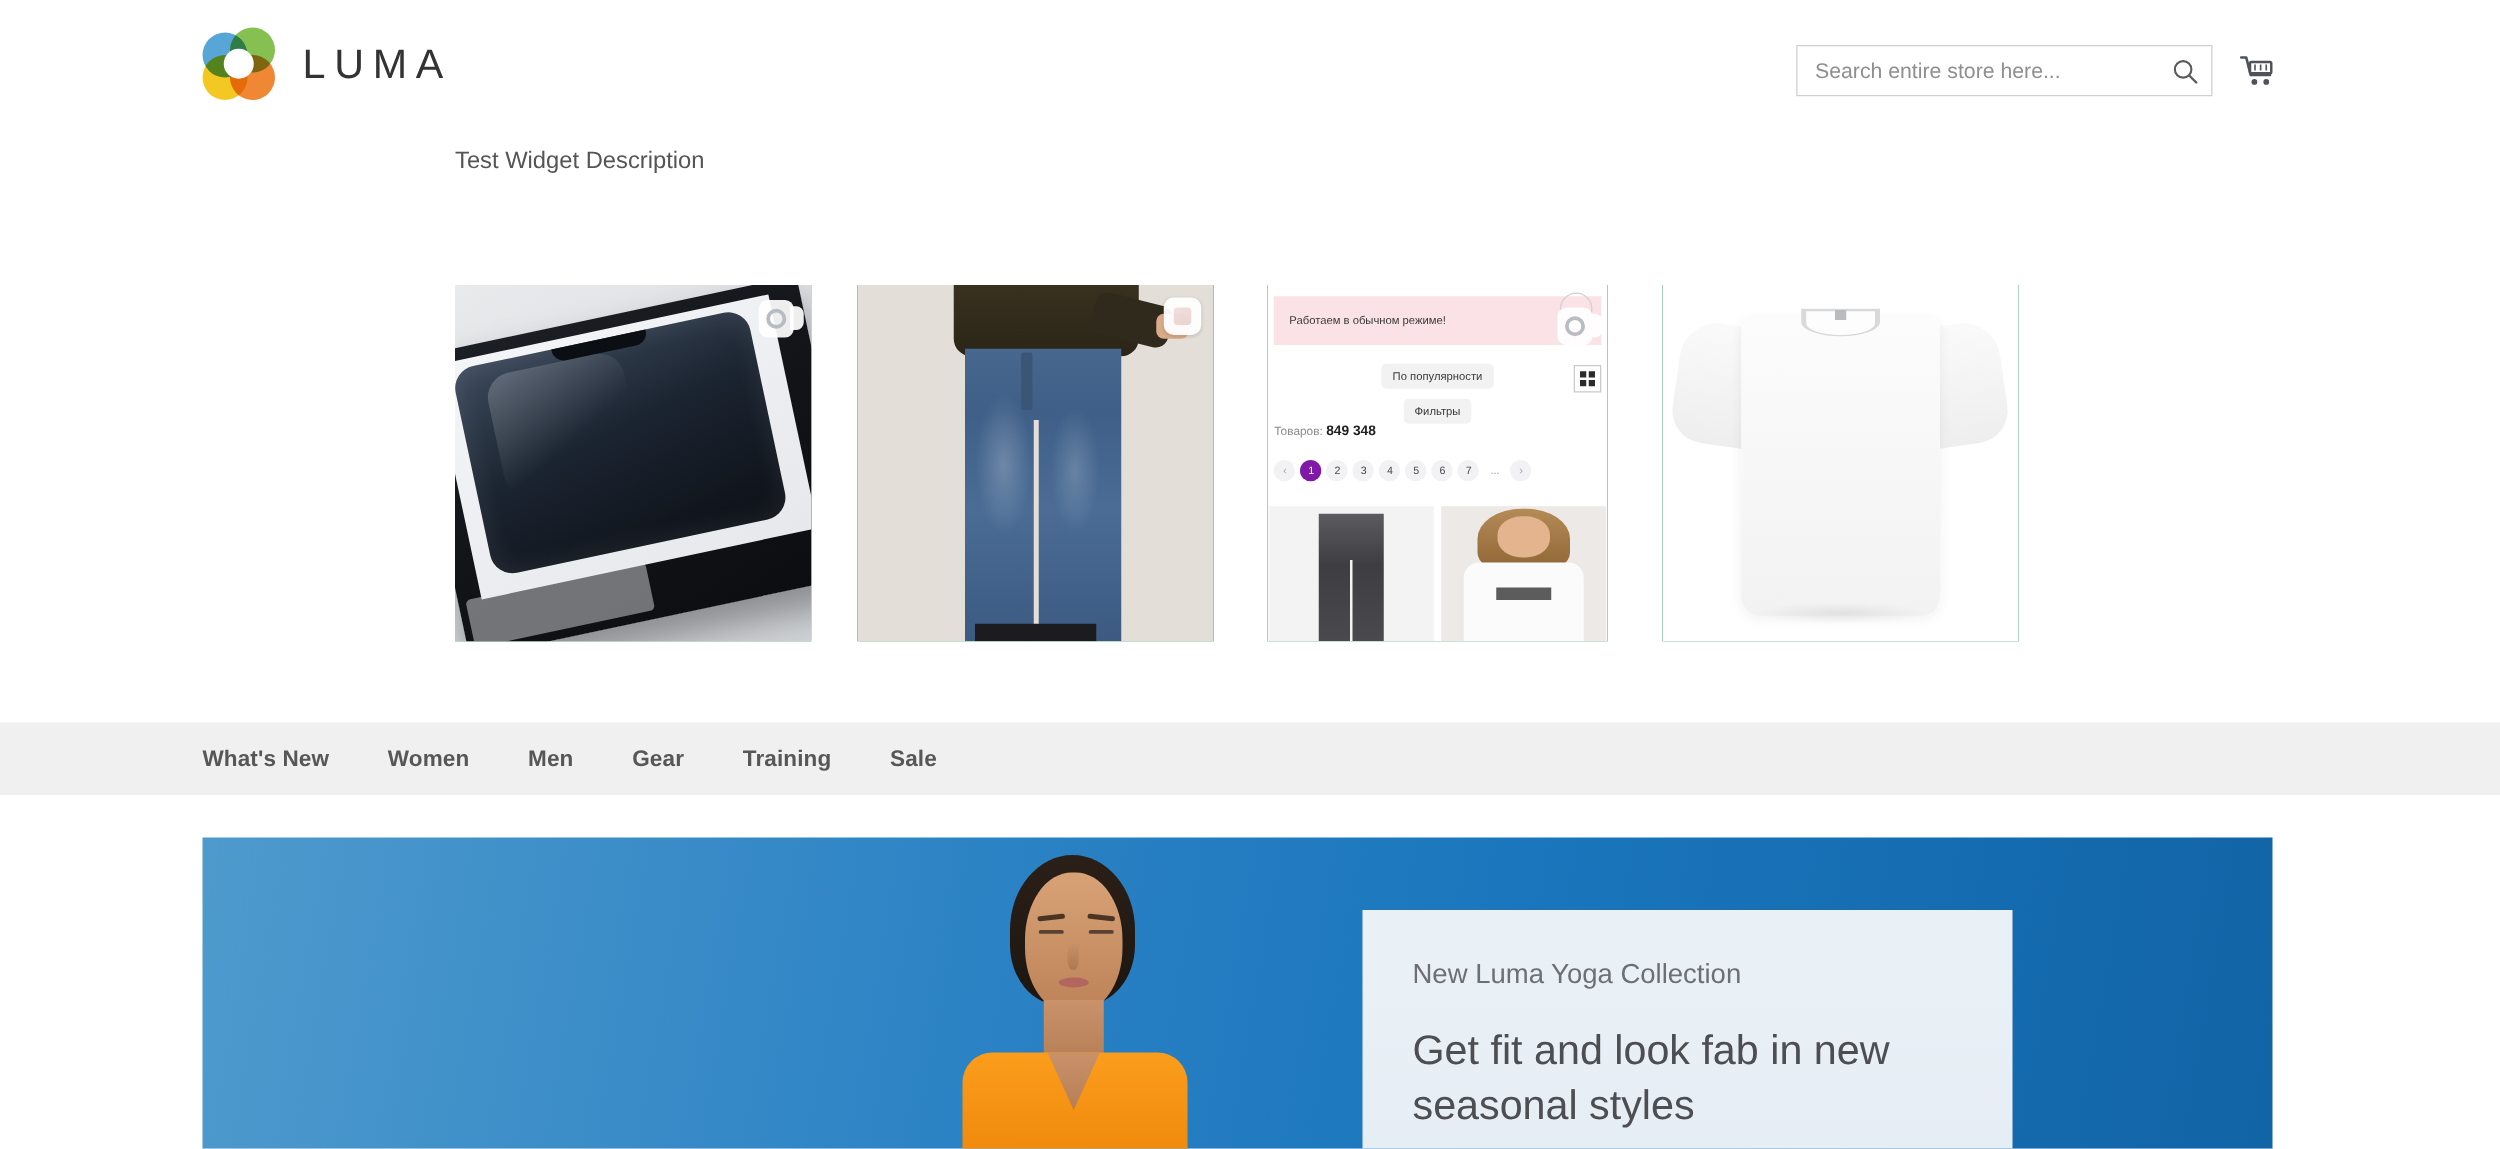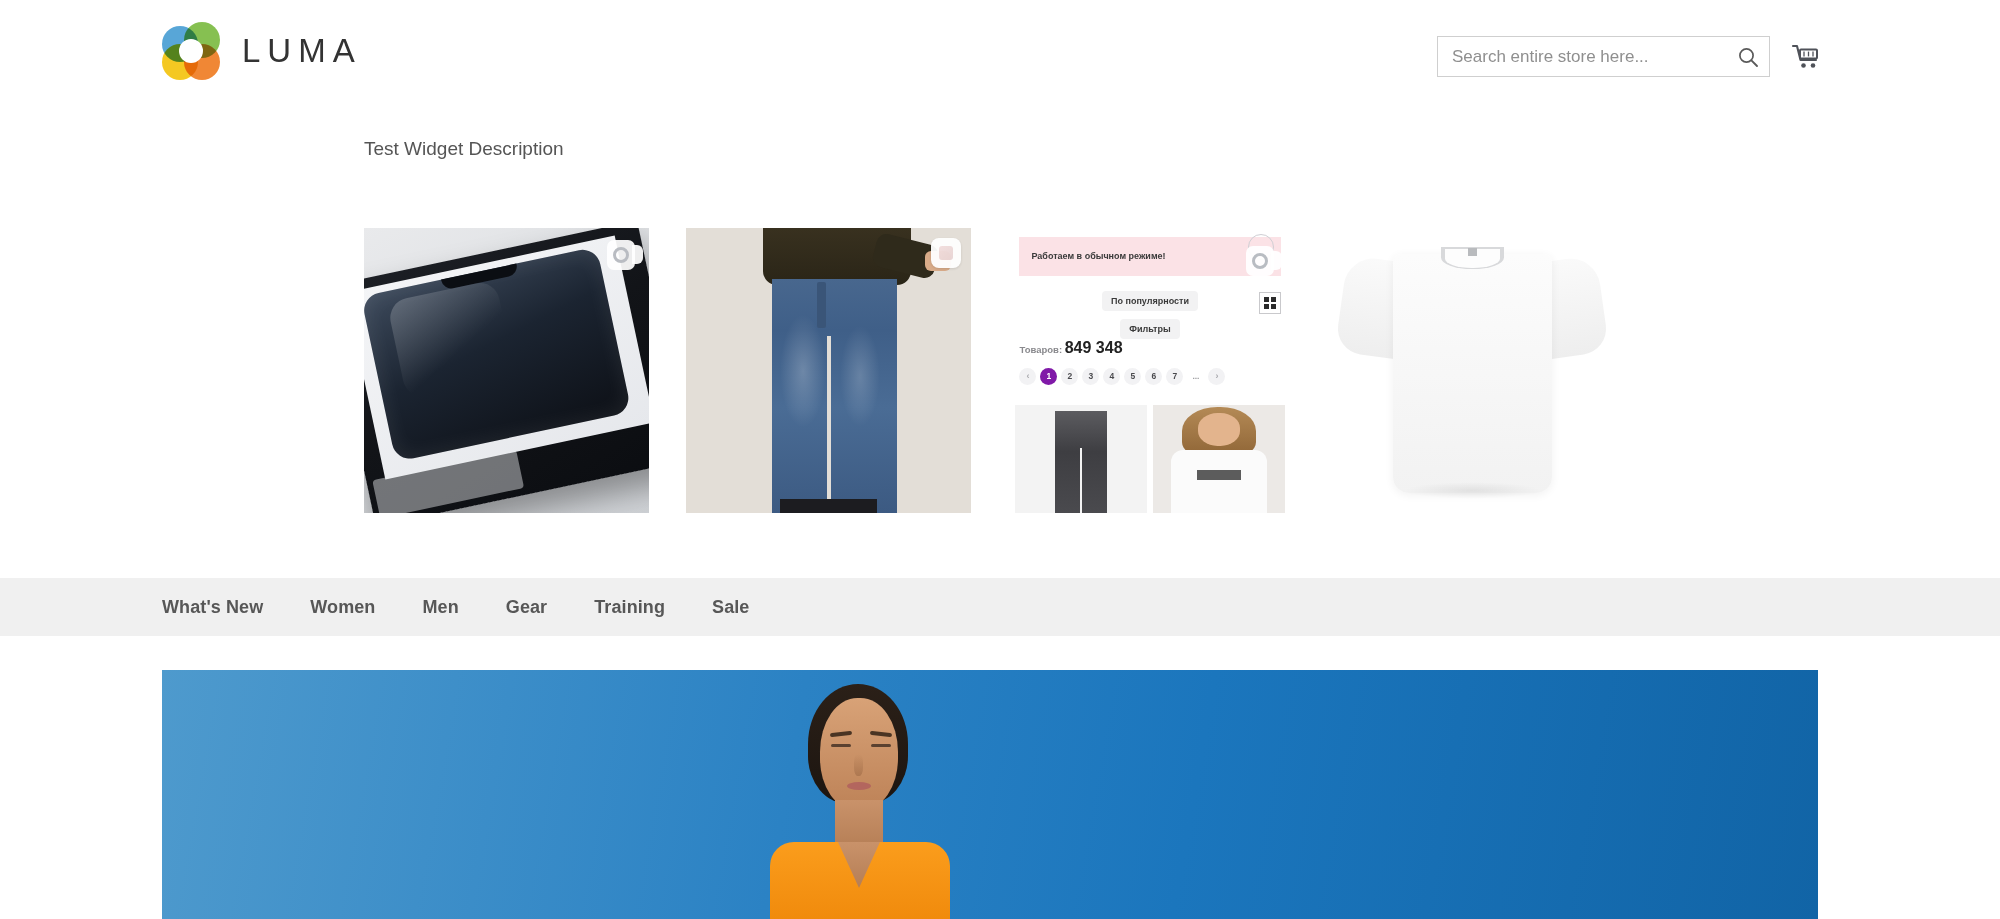--- a/index.html
+++ b/index.html
@@ -30,24 +30,24 @@
                   padding:0 14px; font-size:17px; color:#7d7d7d; font-family:"Liberation Sans", sans-serif; }
   .search-input::placeholder { color:#8f8f8f; }
   .search-btn { width:42px; height:39px; background:transparent; border:0; cursor:pointer;
                 display:flex; align-items:center; justify-content:center; }
   .cart-btn { position:absolute; left:1784px; top:36px; width:44px; height:42px; background:transparent;
               border:0; cursor:pointer; display:flex; align-items:center; justify-content:center; }
 
   
   .widget { position:absolute; left:364px; top:118px; width:1300px; }
   .widget-title { font-size:29px; font-weight:bold; color:#2b2b2e; letter-spacing:-.2px; line-height:1.2; }
-  .widget-desc  { font-size:19px; color:#555; margin-top:20px; }
+  .widget-desc  { font-size:19px; color:#555; }
 
   .prod-row { position:absolute; left:364px; top:228px; width:1320px; height:285px; }
-  .prod { position:absolute; top:0; height:285px; overflow:hidden; background:#15803d;font-weight:bold; }
+  .prod { position:absolute; top:0; height:285px; overflow:hidden; background:#15803d; }
   .prod-1 { left:0px;   width:285px; }
   .prod-2 { left:322px; width:285px; }
   .prod-3 { left:650px; width:272px; }
   .prod-4 { left:966px; width:285px; }
 
   
   .ph-scene { position:absolute; inset:0; background:linear-gradient(150deg,#e9eaec 0%,#dfe1e4 38%,#cfd2d6 100%); }
   .ph-box { position:absolute; left:-6%; top:8%; width:112%; height:86%;
             background:linear-gradient(160deg,#1d2026 0%,#121418 48%,#0b0d11 100%);
             transform:rotate(-12deg); box-shadow:0 18px 30px rgba(0,0,0,.35); }
@@ -82,21 +82,21 @@
   .ru-scene { position:absolute; inset:0; background:#fff; }
   .ru-banner { position:absolute; left:2%; top:3%; width:96%; height:14%;
                background:#fbe2e6; display:flex; align-items:center; padding-left:12px; }
   .ru-banner span { font-size:9px; color:#3a3a3a; font-family:"Liberation Sans", sans-serif; white-space:nowrap; }
   .ru-chips { position:absolute; left:2%; top:22%; width:96%; height:13%; display:flex; align-items:center; gap:8px;flex-direction:column; }
   .ru-chip { background:#f2f2f3; border-radius:4px; padding:5px 9px; font-size:9px; color:#3a3a3a; white-space:nowrap; }
   .ru-grid-toggle { position:absolute; right:2%; top:22.5%; width:22px; height:22px; border:1px solid #c9c9cc;
                     display:grid; grid-template-columns:1fr 1fr; grid-template-rows:1fr 1fr; gap:2px; padding:4px; background:#fff; }
   .ru-grid-toggle i { background:#2b2b2b; display:block; }
   .ru-count { position:absolute; left:2%; top:39%; font-size:9.5px; color:#8a8a8e; white-space:nowrap; }
-  .ru-count b { color:#222; font-size:16px; }
+  .ru-count b { color:#222; font-size:11px; }
   .ru-pager { position:absolute; left:2%; top:49%; width:96%; display:flex; align-items:center; gap:4px; }
   .pg { width:17px; height:17px; border-radius:50%; background:#f2f2f4; color:#4a4a4e;
         font-size:8.5px; display:flex; align-items:center; justify-content:center; }
   .pg.arrow { color:#a9a9ae; font-size:9px; }
   .pg.active { background:#8019a8; color:#fff; }
   .pg.dots { background:transparent; color:#9a9a9e; }
   .ru-thumbs { position:absolute; left:0; top:62%; width:100%; height:38%; display:flex; gap:6px; padding:0 1px; }
   .ru-th { flex:1; position:relative; overflow:hidden; background:#f3f3f3; }
   .th-jeans { position:absolute; left:30%; top:6%; width:40%; height:94%;
               background:linear-gradient(180deg,#5c5c60,#3e3e42 40%,#4a4a4e 100%); }
@@ -340,15 +340,19 @@
       <span class="hero-brow l"></span>
       <span class="hero-brow r"></span>
       <span class="hero-eye l"></span>
       <span class="hero-eye r"></span>
       <span class="hero-nose"></span>
       <span class="hero-lip"></span>
       <span class="hero-neck"></span>
       <span class="hero-shirt"></span>
       <span class="hero-v"></span>
     </div>
+    <div class="hero-panel">
+      <div class="hero-eyebrow">New Luma Yoga Collection</div>
+      <div class="hero-head">Get fit and look fab in new seasonal styles</div>
+    </div>
   </div>
 
 </div>
 
 </body></html>

